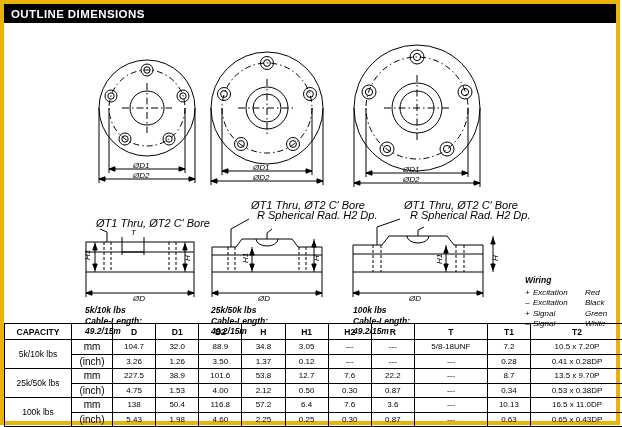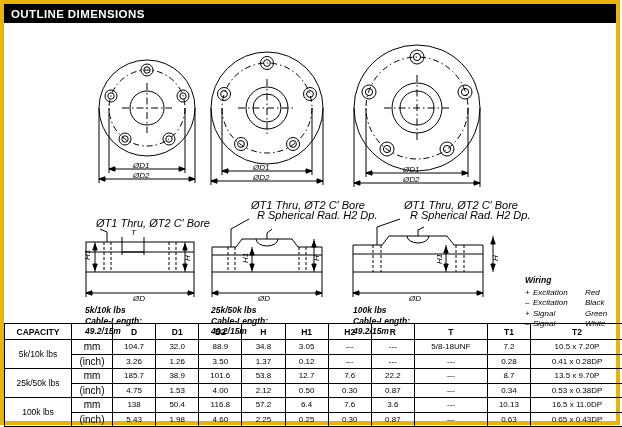--- a/index.html
+++ b/index.html
@@ -405,21 +405,21 @@
         <td>---</td>
         <td>---</td>
         <td>---</td>
         <td>0.28</td>
         <td>0.41 x 0.28DP</td>
       </tr>
 
       <tr>
         <td class="cap" rowspan="2">25k/50k lbs</td>
         <td class="unit">mm</td>
-        <td>185.7</td>
+        <td>227.5</td>
         <td>38.9</td>
         <td>101.6</td>
         <td>53.8</td>
         <td>12.7</td>
         <td>7.6</td>
         <td>22.2</td>
         <td>---</td>
         <td>8.7</td>
         <td>13.5 x 9.70P</td>
       </tr>

